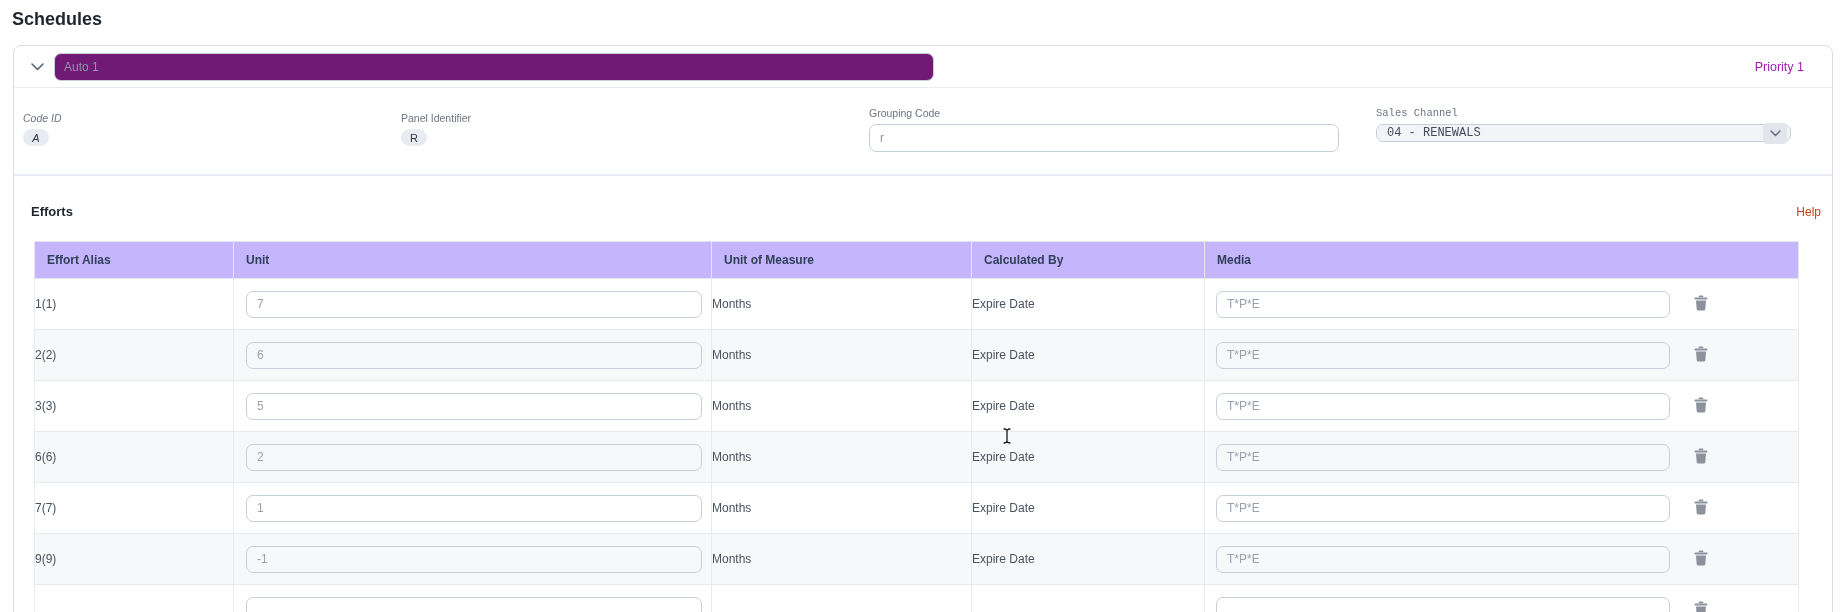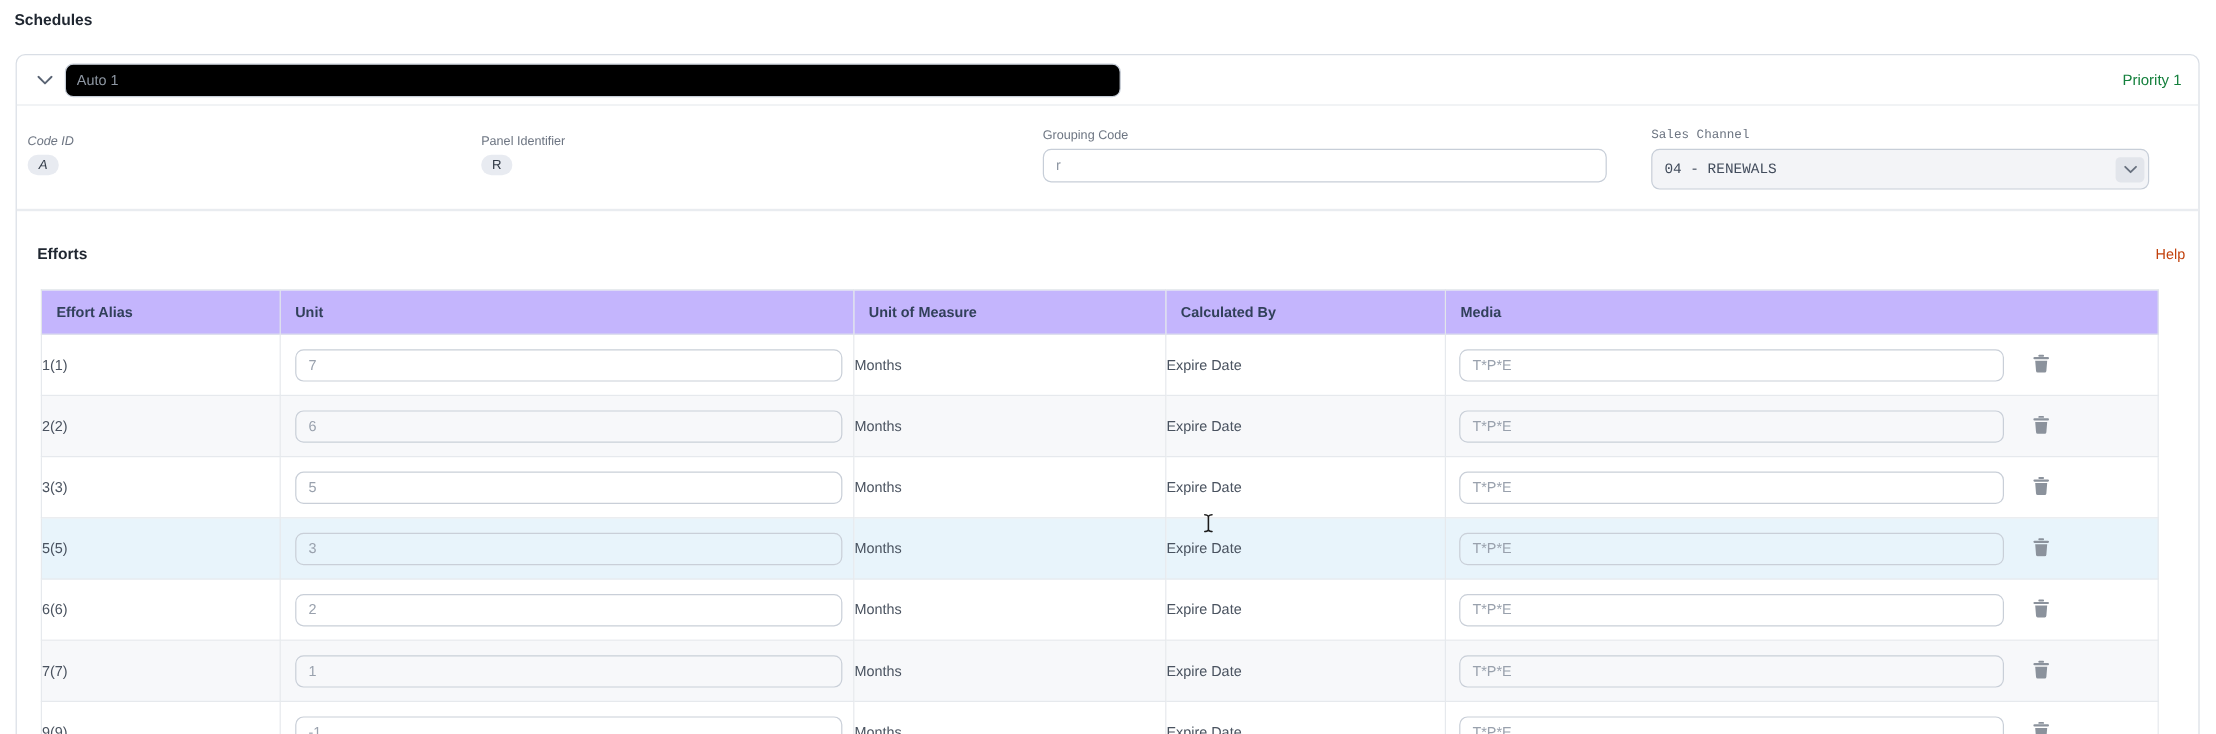--- a/index.html
+++ b/index.html
@@ -1,39 +1,39 @@
 <!DOCTYPE html>
 <html><head>
 <meta charset="utf-8">
 <style>
   * { margin:0; padding:0; box-sizing:border-box; }
   html,body { width:1847px; height:612px; overflow:hidden; background:#ffffff;
     font-family:"Liberation Sans","DejaVu Sans",sans-serif; position:relative; }
 
-  .page-title { position:absolute; left:12px; top:9px; font-size:13px; font-weight:700; color:#1f2630; }
+  .page-title { position:absolute; left:12px; top:9px; font-size:18px; font-weight:700; color:#1f2630; }
 
   .card { position:absolute; left:13px; top:45px; width:1820px; height:640px;
     background:#fff; border:1px solid #d9dee5; border-radius:8px; }
 
   .card-header { position:absolute; left:0; right:0; top:0; height:42px;
     border-bottom:1px solid #e8ebef; display:flex; align-items:center; }
   .collapse-btn { margin-left:11px; width:24px; height:24px; background:none; border:none;
     cursor:pointer; display:flex; align-items:center; justify-content:center; }
   .schedule-input { margin-left:5px; width:880px; height:28px; border:1px solid #c7ced8;
-    border-radius:7px; background:#000000; color:#8e97a3; font-size:12px; padding:0 9px; outline:none; }
-  .priority { margin-left:auto; margin-right:14px; font-size:12.5px; color:#15803d; }
+    border-radius:7px; background:#701a75; color:#8e97a3; font-size:12px; padding:0 9px; outline:none; }
+  .priority { margin-left:auto; margin-right:28px; font-size:12.5px; color:#a21caf; }
 
   .field { position:absolute; }
   .field-label { font-size:10.5px; color:#6d7582; display:block; }
   .badge { display:inline-flex; align-items:center; justify-content:center; min-width:26px;
     height:17px; padding:0 8px; background:#e8ebf1; border-radius:9px; font-size:11px;
     color:#2f3845; margin-top:5px; }
   .text-input { display:block; width:470px; height:28px; border:1px solid #c7ced8; border-radius:7px;
     background:#fff; color:#8e97a3; font-size:12px; padding:0 10px; margin-top:5px; outline:none; }
-  .select { width:415px; height:34px; background:#f3f4f7; border:1px solid #c7ced8; border-radius:7px;
+  .select { width:415px; height:18px; background:#f3f4f7; border:1px solid #c7ced8; border-radius:7px;
     display:flex; align-items:center; padding:0 3px 0 10px; margin-top:5px; color:#424c5c;
     font-size:12px; cursor:default; }
   .select-caret { margin-left:auto; width:24px; height:21px; background:#e2e5eb; border-radius:4px;
     display:flex; align-items:center; justify-content:center; }
 
   .section-divider { position:absolute; left:0; right:0; top:128px; height:2px; background:#e9ecf0; }
 
   .efforts-title { position:absolute; left:17px; top:158px; font-size:13px; font-weight:700; color:#1f2630; }
   .help-link { position:absolute; right:11px; top:159px; font-size:12px; color:#c2410c;
     text-decoration:none; cursor:pointer; }
@@ -187,42 +187,20 @@
             <svg width="14" height="16" viewBox="0 0 14 16" fill="#8b929c">
               <rect x="0.5" y="2.6" width="13" height="1.8" rx="0.9"></rect>
               <rect x="4.6" y="0.6" width="4.8" height="1.6" rx="0.8"></rect>
               <path d="M2 5.6 h10 l-0.7 8.6 a1.4 1.4 0 0 1 -1.4 1.3 H4.1 a1.4 1.4 0 0 1 -1.4 -1.3 Z"></path>
             </svg>
           </span>
         </button>
       </div>
     </td>
   </tr>
-        <tr class="highlighted">
-    <td class="alias">5(5)</td>
-    <td>
-      <input class="cell-input unit-input" type="text" value="3" style="">
-    </td>
-    <td class="uom">Months</td>
-    <td class="calc">Expire Date</td>
-    <td class="media-cell">
-      <div>
-        <input class="cell-input media-input" type="text" placeholder="T*P*E" style="">
-        <button class="trash-btn">
-          <span>
-            <svg width="14" height="16" viewBox="0 0 14 16" fill="#8b929c">
-              <rect x="0.5" y="2.6" width="13" height="1.8" rx="0.9"></rect>
-              <rect x="4.6" y="0.6" width="4.8" height="1.6" rx="0.8"></rect>
-              <path d="M2 5.6 h10 l-0.7 8.6 a1.4 1.4 0 0 1 -1.4 1.3 H4.1 a1.4 1.4 0 0 1 -1.4 -1.3 Z"></path>
-            </svg>
-          </span>
-        </button>
-      </div>
-    </td>
-  </tr>
         <tr>
     <td class="alias">6(6)</td>
     <td>
       <input class="cell-input unit-input" type="text" value="2" style="">
     </td>
     <td class="uom">Months</td>
     <td class="calc">Expire Date</td>
     <td class="media-cell">
       <div>
         <input class="cell-input media-input" type="text" placeholder="T*P*E" style="">

